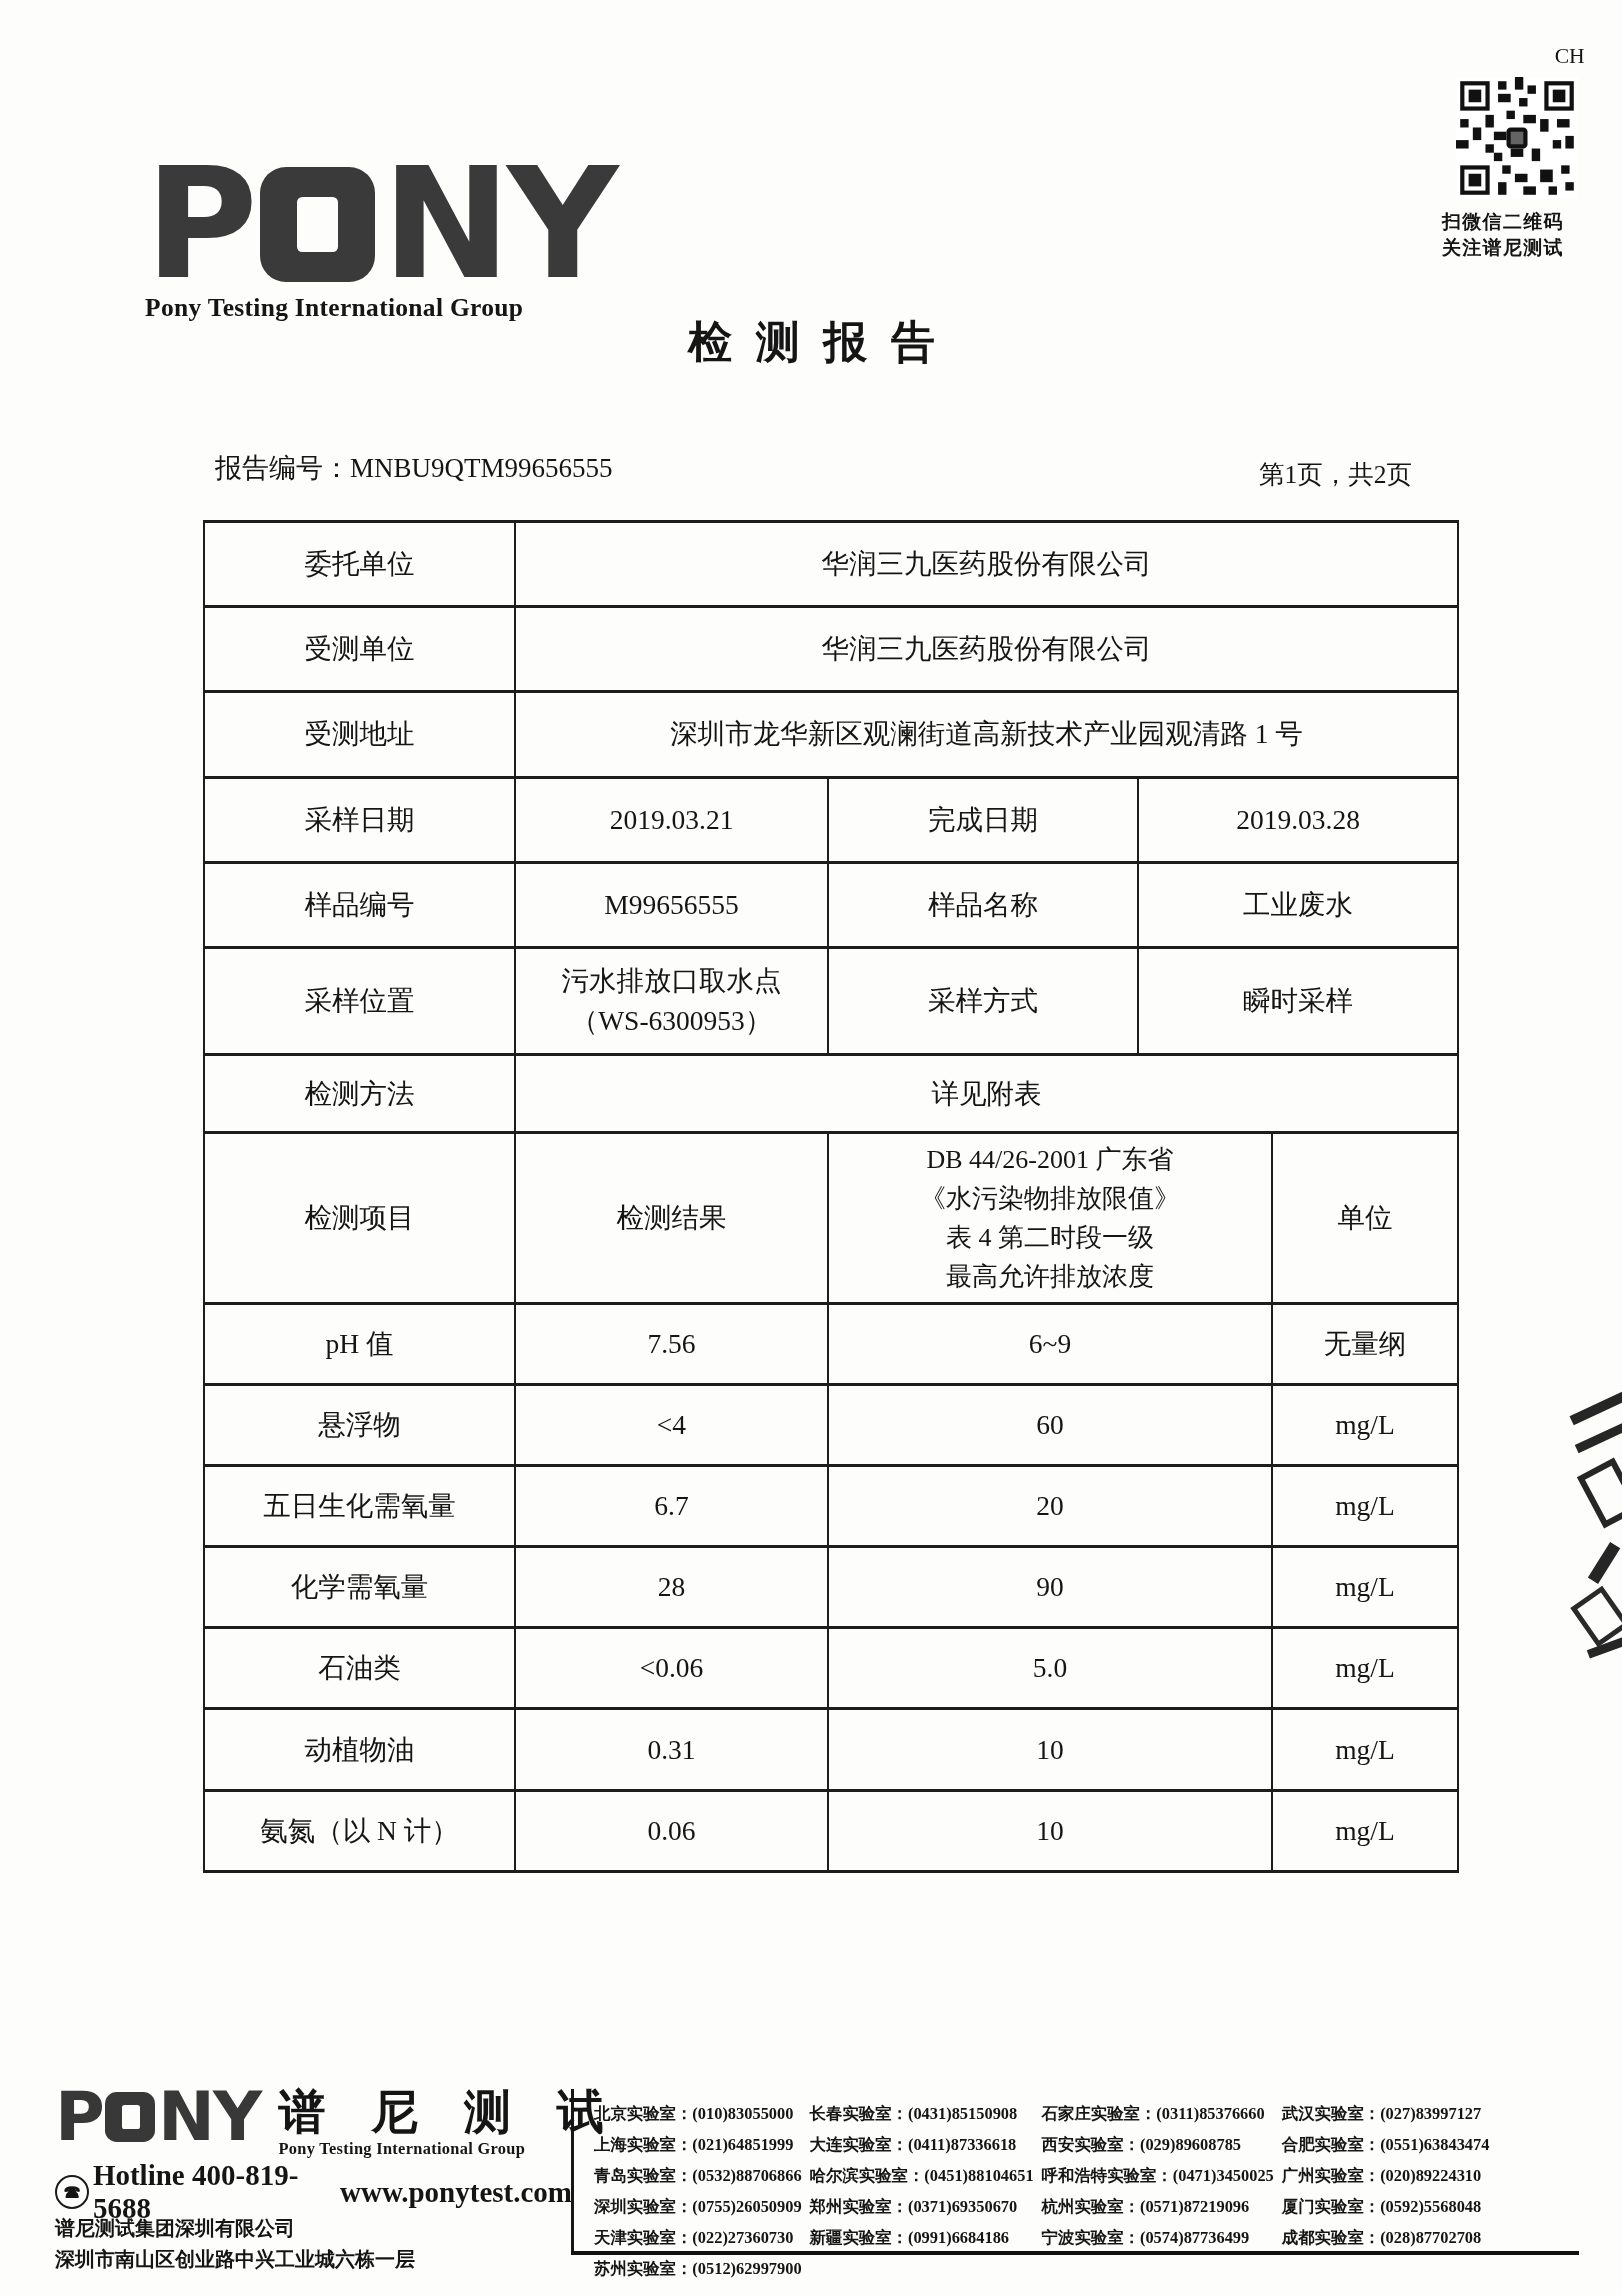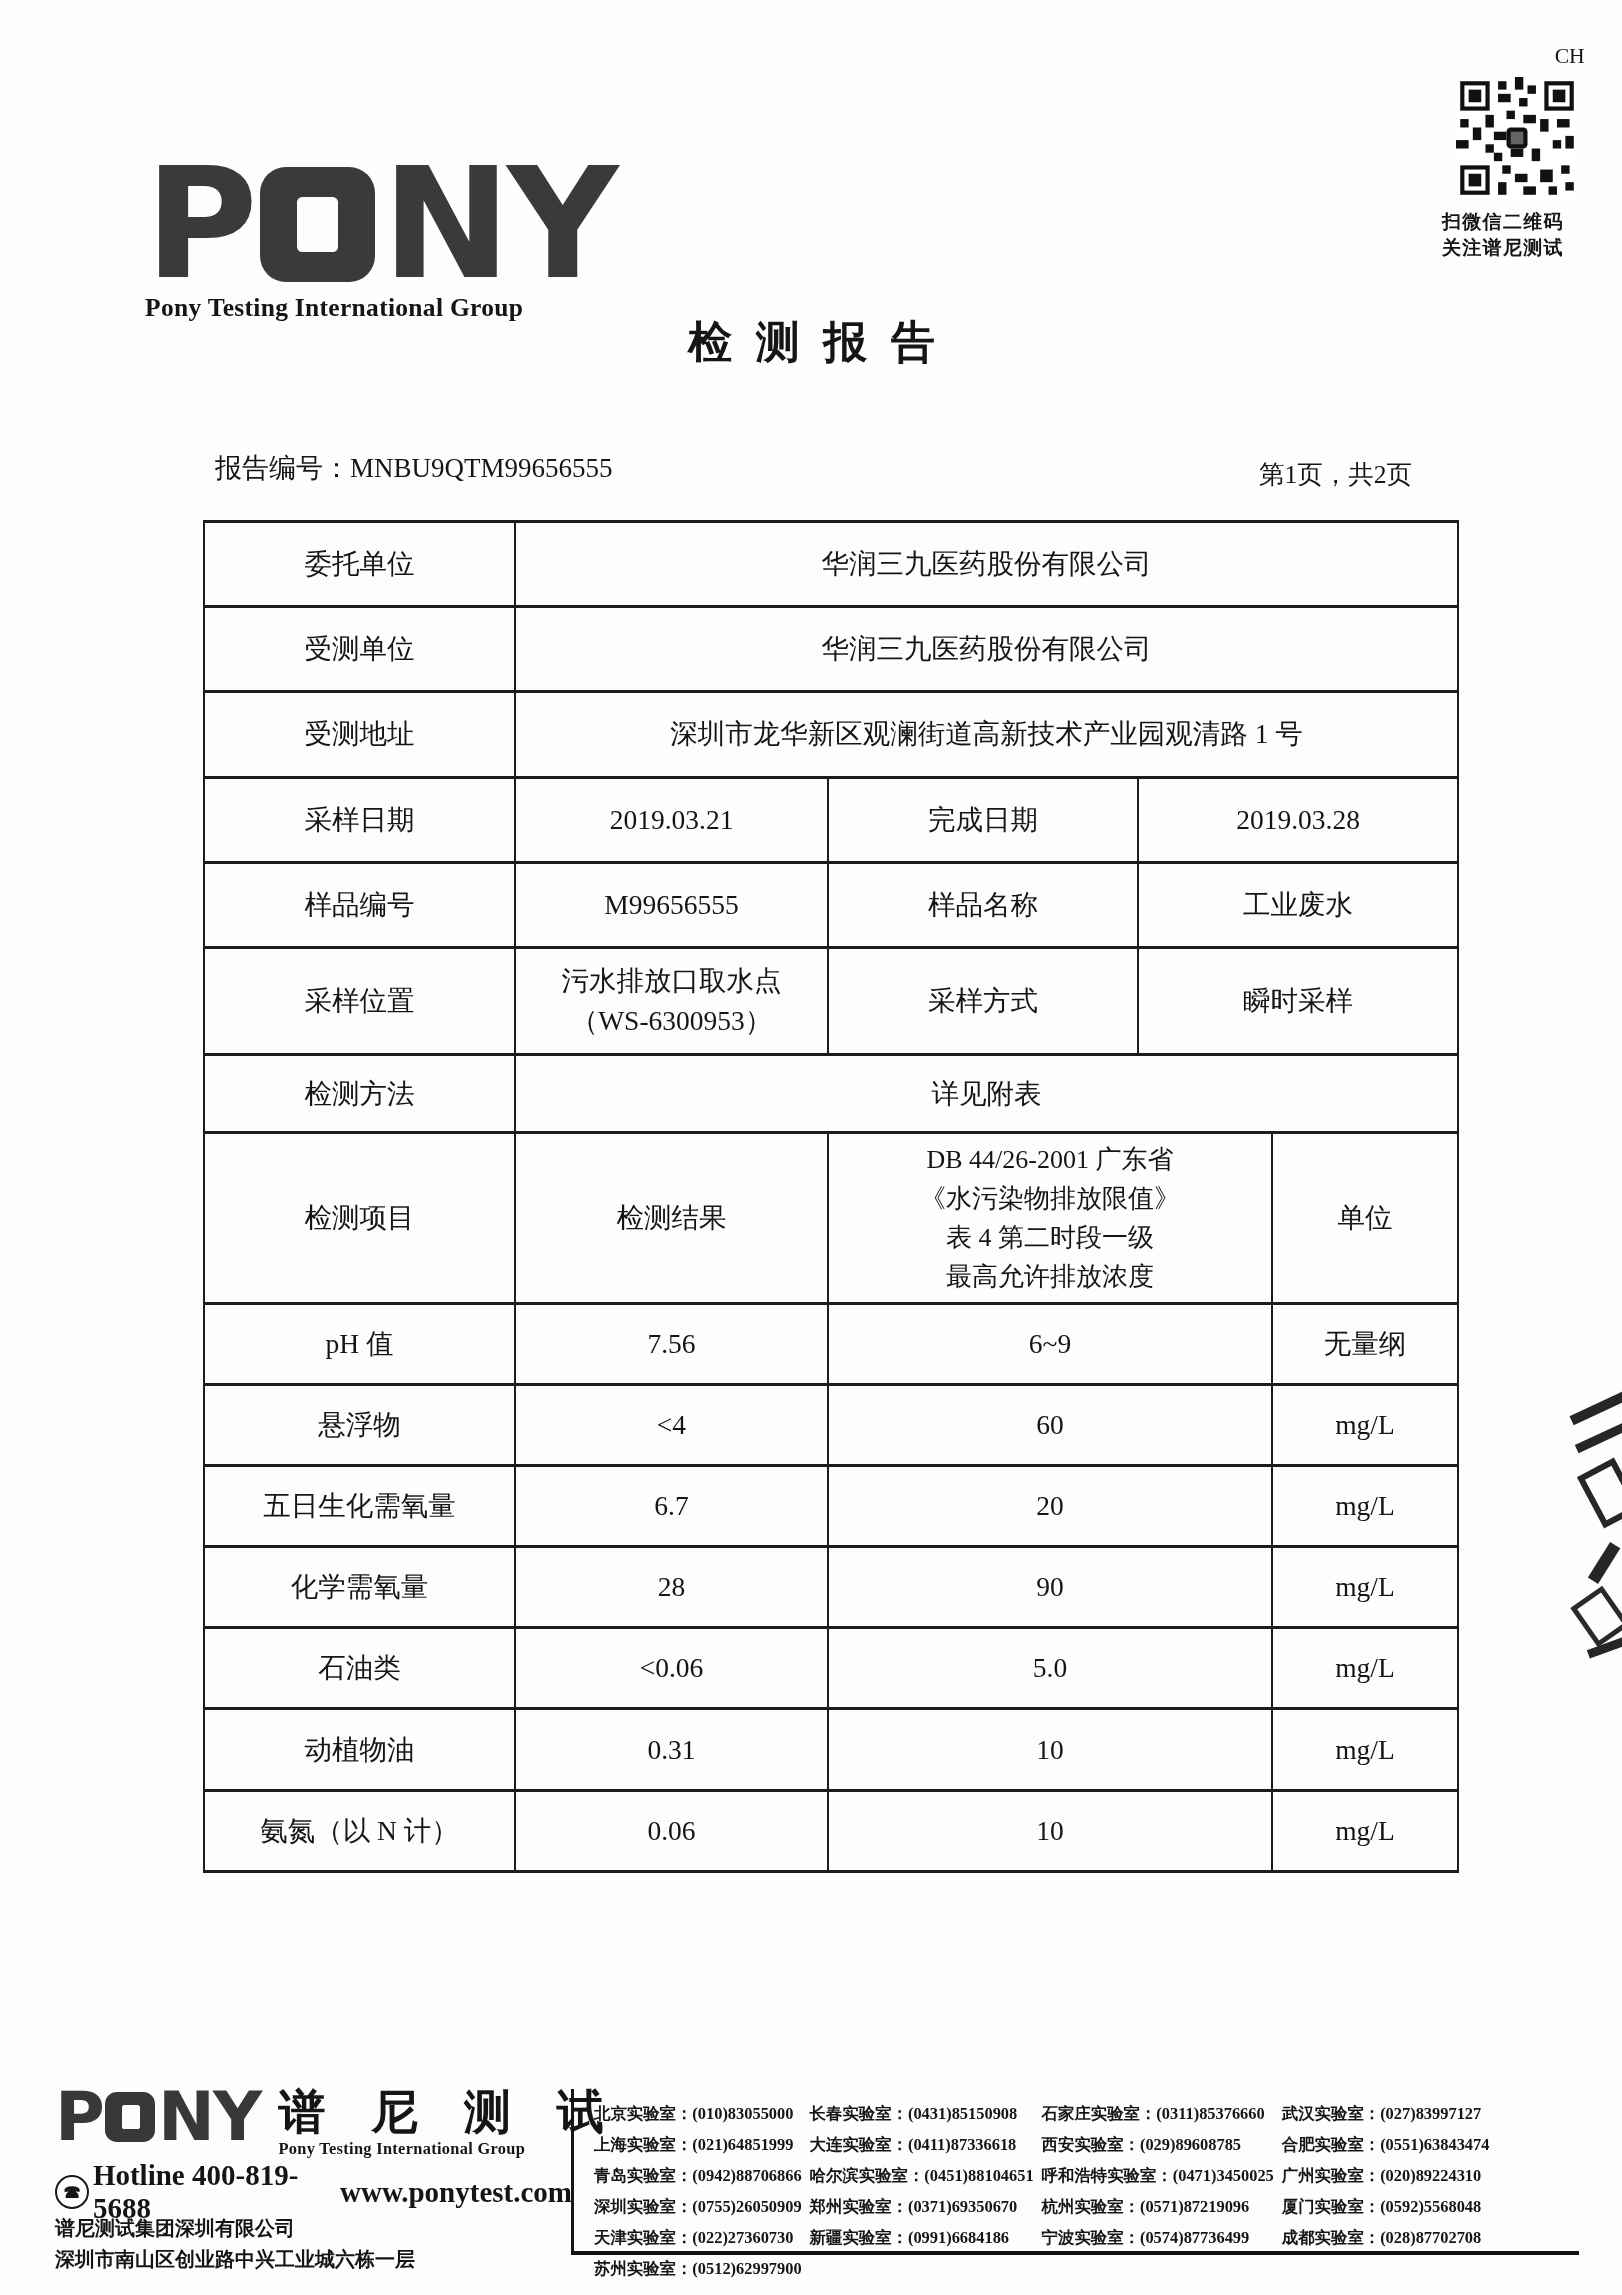--- a/index.html
+++ b/index.html
@@ -297,21 +297,21 @@
   <div>深圳市南山区创业路中兴工业城六栋一层</div>
 </div>
 
 <div class="f-divider"></div>
 <div class="f-rule"></div>
 
 <div class="f-labs">
   <ul class="labs-col">
     <li>北京实验室：(010)83055000</li>
     <li>上海实验室：(021)64851999</li>
-    <li>青岛实验室：(0942)88706866</li>
+    <li>青岛实验室：(0532)88706866</li>
     <li>深圳实验室：(0755)26050909</li>
     <li>天津实验室：(022)27360730</li>
     <li>苏州实验室：(0512)62997900</li>
   </ul>
   <ul class="labs-col labs-offset">
     <li>长春实验室：(0431)85150908</li>
     <li>大连实验室：(0411)87336618</li>
     <li>哈尔滨实验室：(0451)88104651</li>
     <li>郑州实验室：(0371)69350670</li>
     <li>新疆实验室：(0991)6684186</li>

